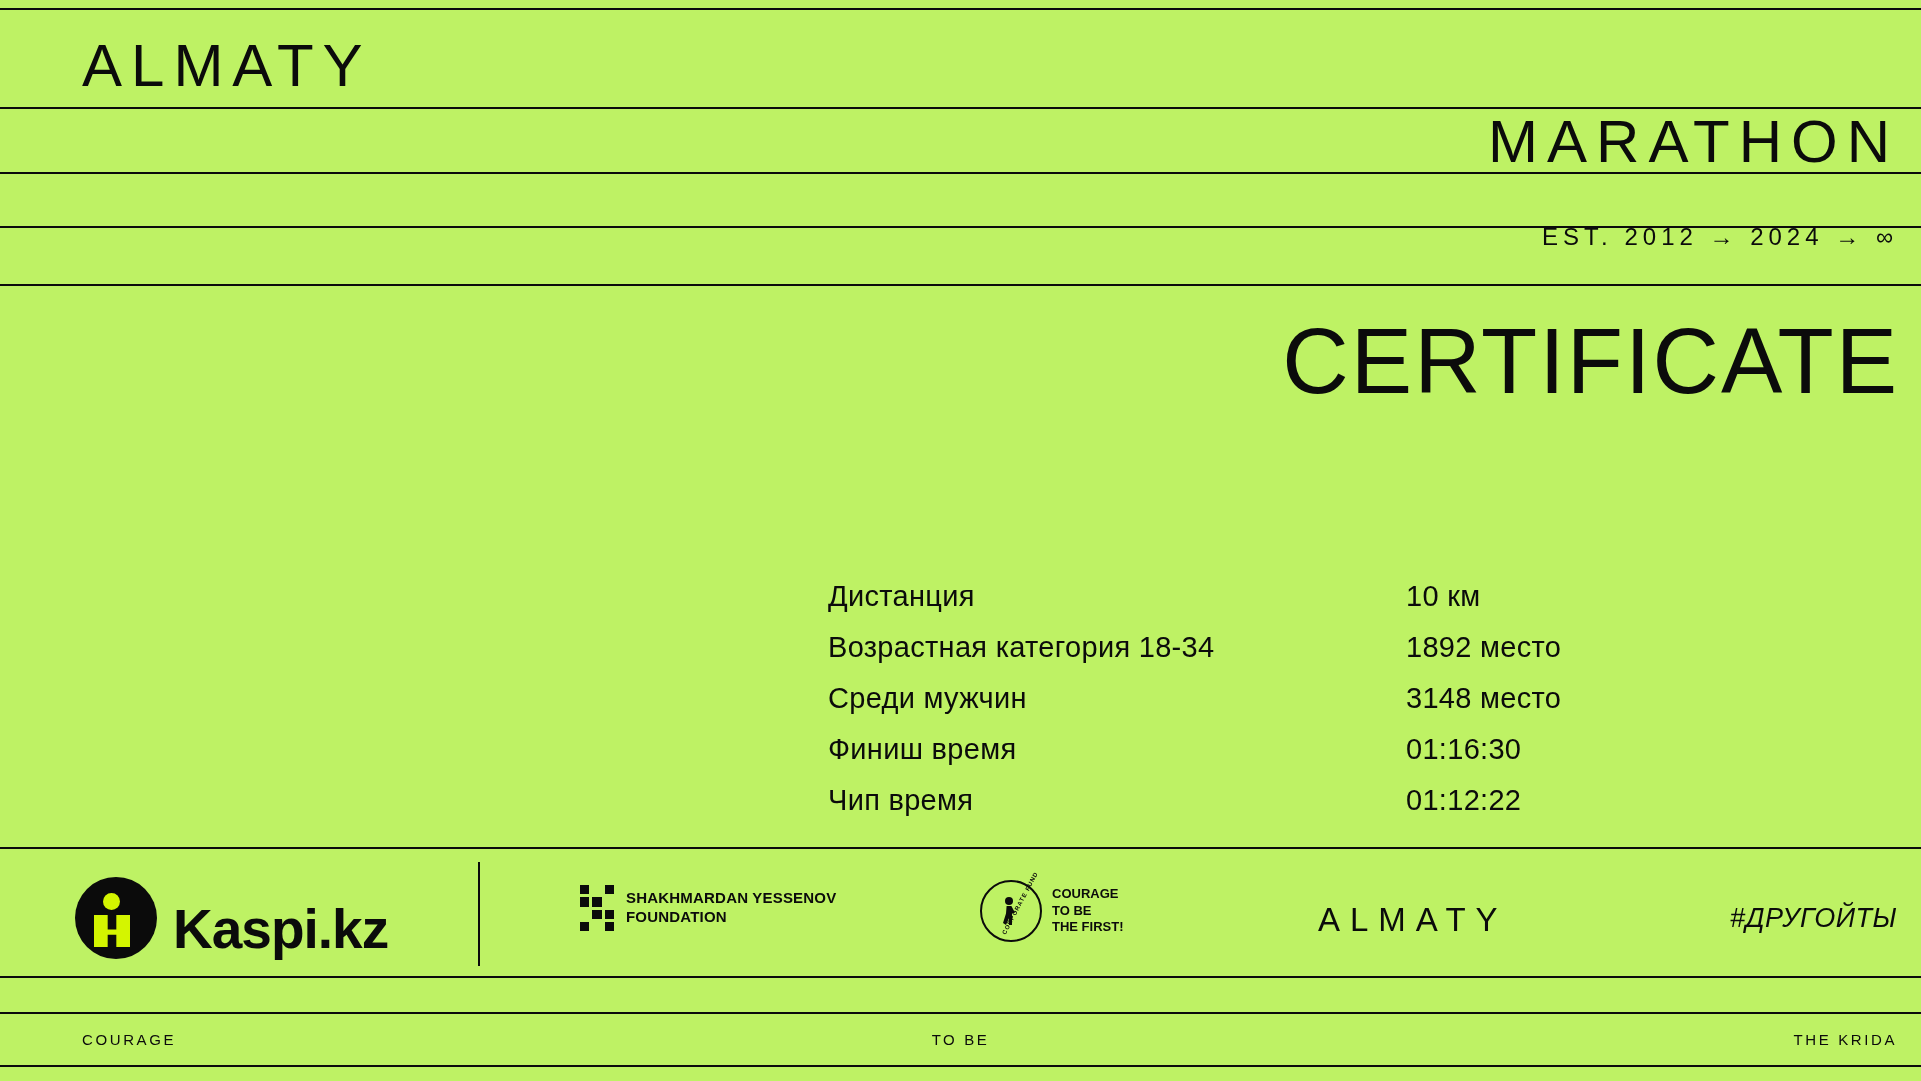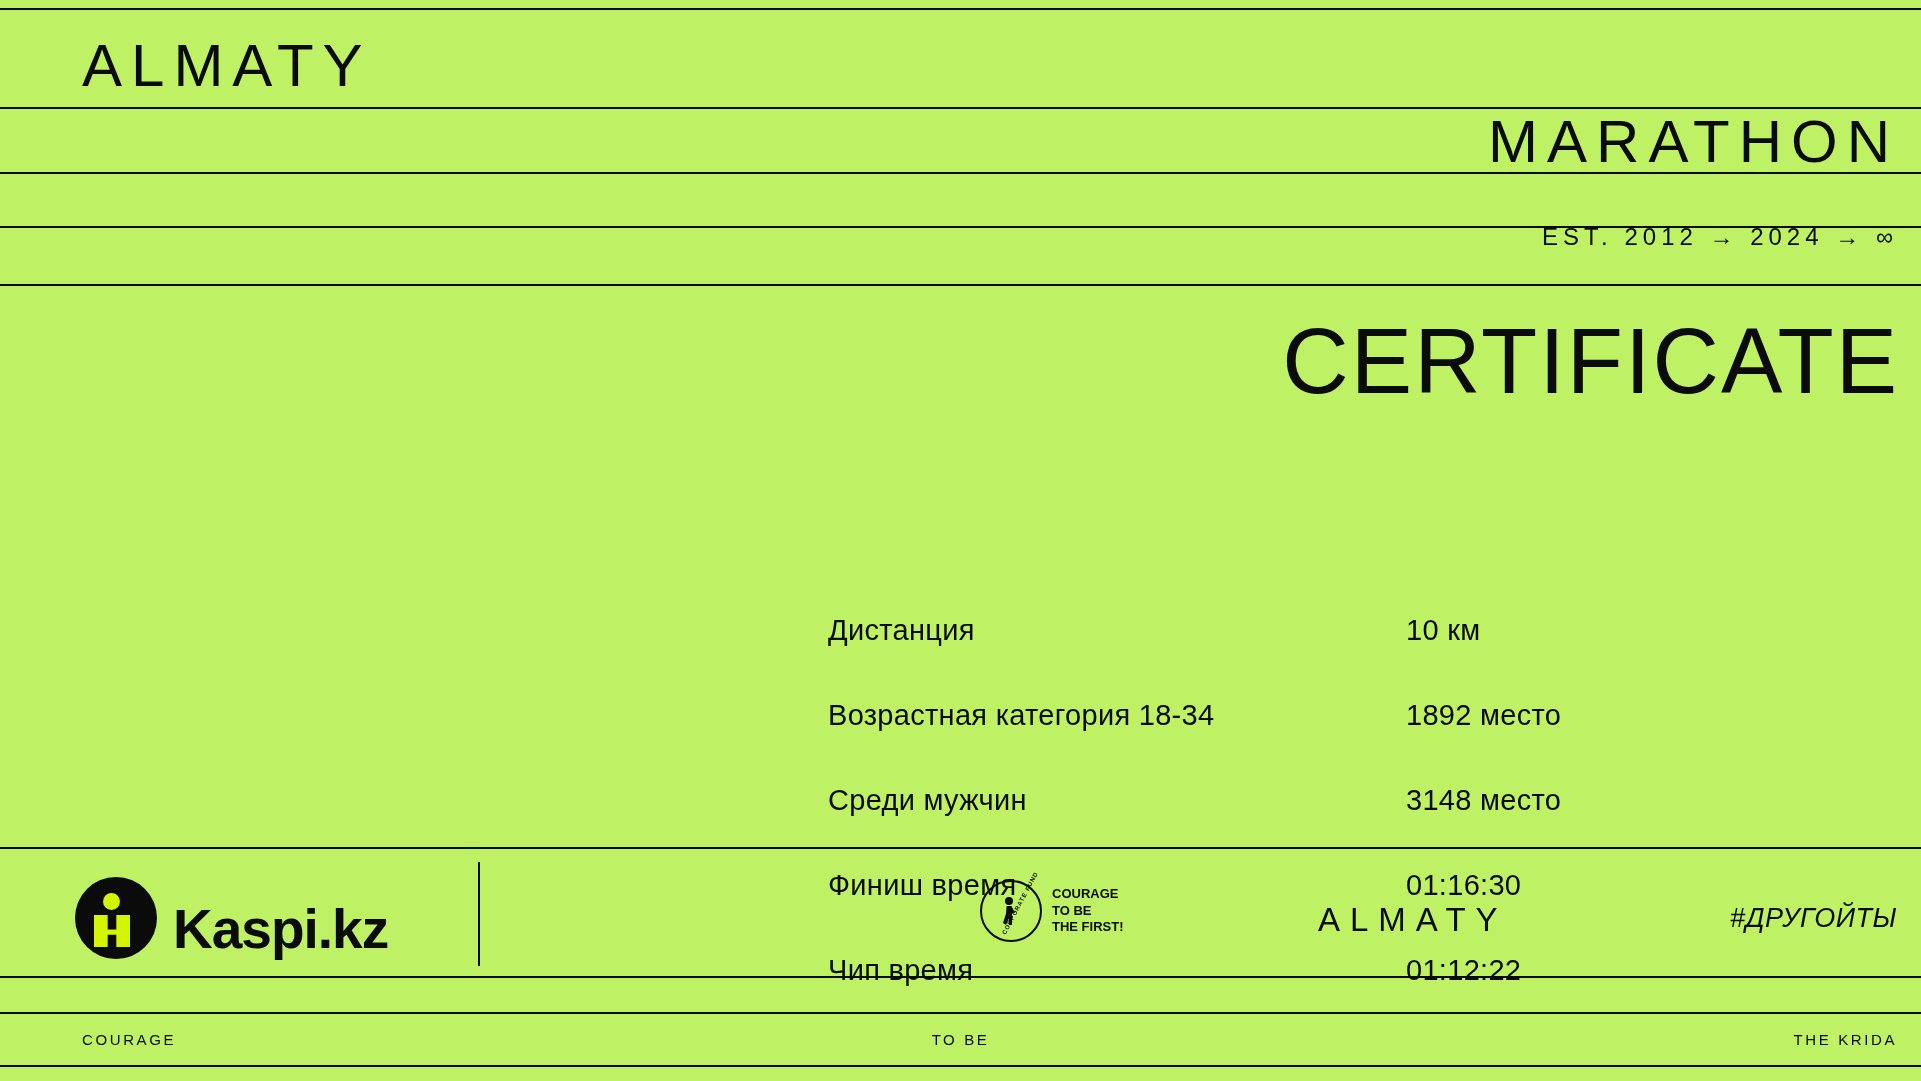--- a/index.html
+++ b/index.html
@@ -93,21 +93,20 @@
   .stats {
     position: absolute;
     left: 828px;
     top: 580px;
     width: 820px;
   }
   .stat-row {
     display: flex;
     align-items: baseline;
     height: 51px;
-    margin-top: 34px;
   }
   .stat-label {
     width: 578px;
     font-size: 29px;
     color: #0b0b0b;
     letter-spacing: 0.3px;
     white-space: nowrap;
   }
   .stat-value {
     font-size: 29px;
@@ -342,20 +341,40 @@
     </div>
   </div>
 
   <div class="kaspi">
     <div class="kaspi-mark"></div>
     <div class="kaspi-word">Kaspi.kz</div>
   </div>
 
   <div class="divider-v"></div>
 
+  <div class="yessenov">
+    <div class="yessenov-bars">
+      <i></i>
+        <i class="off"></i>
+        <i></i>
+      <i></i>
+        <i></i>
+        <i class="off"></i>
+      <i class="off"></i>
+        <i></i>
+        <i></i>
+      <i></i>
+        <i class="off"></i>
+        <i></i>
+    </div>
+    <div class="yessenov-text">
+      <div>SHAKHMARDAN YESSENOV</div>
+      <div>FOUNDATION</div>
+    </div>
+  </div>
 
   <div class="corporate">
     <div class="corporate-badge">
       <div class="corporate-ring">
         <span>CORPORATE FUND</span>
       </div>
       <div class="fig">
         <div class="head"></div>
         <div class="body"></div>
       </div>

